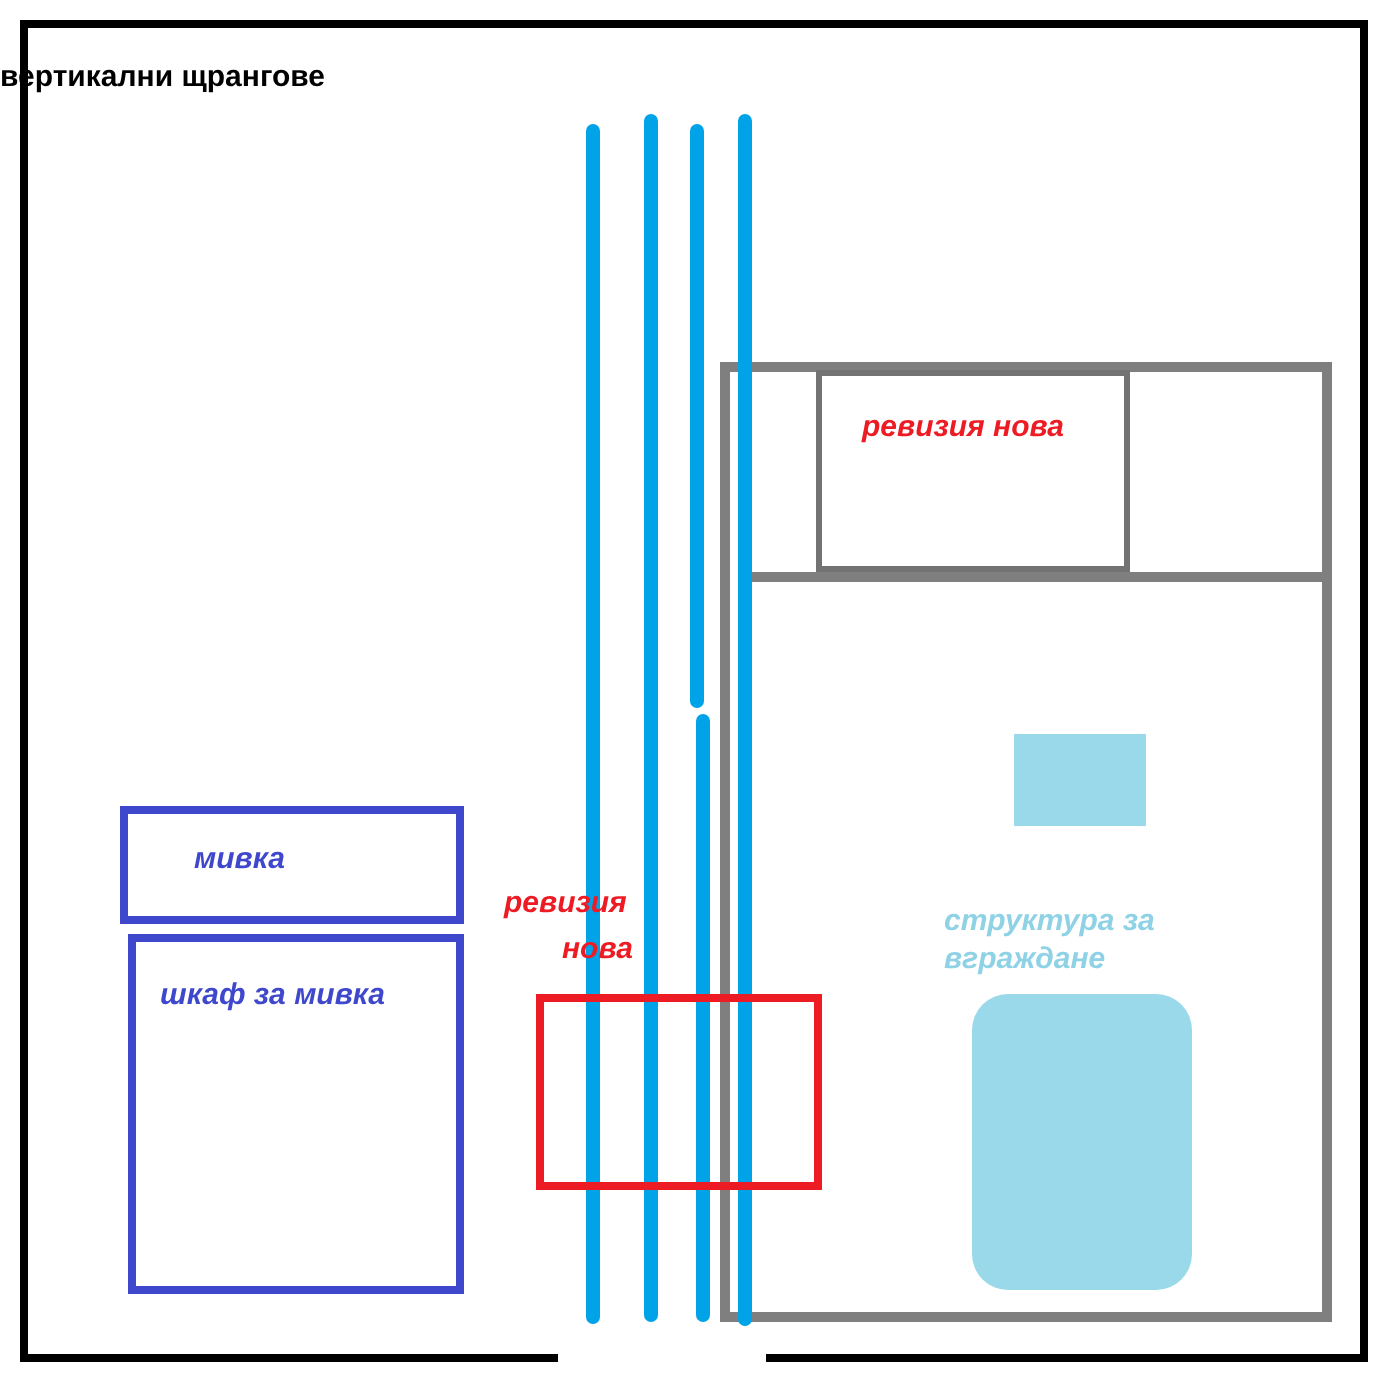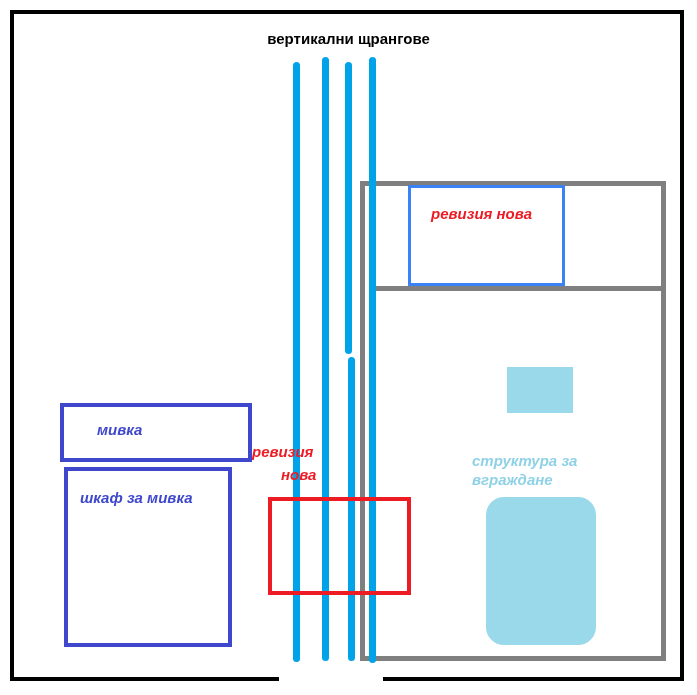--- a/index.html
+++ b/index.html
@@ -10,50 +10,50 @@
     background: #ffffff;
     font-family: "Liberation Sans", sans-serif;
     overflow: hidden;
   }
   .abs { position: absolute; }
 
   
   .frame { left: 10px; top: 10px; width: 674px; height: 671px; border: 4px solid #000; box-sizing: border-box; }
   .frame-gap { left: 279px; top: 675px; width: 104px; height: 9px; background: #fff; }
 
-  .title { left: 0; top: 30px; width: 100%; text-align: center; font-weight: bold; font-size: 15px; color: #000; }
+  .title { left: 0; top: 30px; width: 100%; font-weight: bold; font-size: 15px; color: #000; }
 
   
   .gray-rect { left: 360px; top: 181px; width: 306px; height: 480px; border: 5px solid #7f7f7f; box-sizing: border-box; }
   .gray-divider { left: 370px; top: 286px; width: 291px; height: 5px; background: #7f7f7f; }
 
   
   .cyan-block-small { left: 507px; top: 367px; width: 66px; height: 46px; background: #99d9ea; }
   .cyan-text { left: 472px; top: 451px; width: 150px; text-align: left; color: #8fd2e6;
                font-weight: bold; font-style: italic; font-size: 15px; line-height: 19px; }
   .cyan-block-large { left: 486px; top: 497px; width: 110px; height: 148px; background: #99d9ea; border-radius: 18px; }
 
   
   .pipe { width: 7px; background: #00a2e8; border-radius: 4px; }
   .pipe1 { left: 293px; top: 62px; height: 600px; }
   .pipe2 { left: 322px; top: 57px; height: 604px; }
   .pipe3a { left: 345px; top: 62px; height: 292px; }
   .pipe3b { left: 348px; top: 357px; height: 304px; }
   .pipe4 { left: 369px; top: 57px; height: 606px; }
 
   
-  .red-rect-new { left: 408px; top: 185px; width: 157px; height: 101px; border: 3px solid #3b82f6; box-sizing: border-box; }
+  .red-rect-new { left: 408px; top: 185px; width: 157px; height: 101px; border: 3px solid #737373; box-sizing: border-box; }
   .red-rect-now { left: 268px; top: 497px; width: 143px; height: 98px; border: 4px solid #ed1c24; box-sizing: border-box; }
   .red-label { color: #ed1c24; font-weight: bold; font-style: italic; font-size: 15px; white-space: nowrap; }
   .red-label-inner { left: 20px; top: 17px; }
   .red-now-1 { left: 252px; top: 443px; }
   .red-now-2 { left: 281px; top: 466px; }
 
   
-  .blue-rect-sink { left: 60px; top: 403px; width: 192px; height: 59px; border: 4px solid #3f48cc; box-sizing: border-box; }
+  .blue-rect-sink { left: 60px; top: 403px; width: 172px; height: 59px; border: 4px solid #3f48cc; box-sizing: border-box; }
   .blue-rect-cabinet { left: 64px; top: 467px; width: 168px; height: 180px; border: 4px solid #3f48cc; box-sizing: border-box; }
   .blue-label { color: #3f48cc; font-weight: bold; font-style: italic; font-size: 15px; white-space: nowrap; }
   .sink-label { left: 33px; top: 14px; }
   .cabinet-label { left: 12px; top: 18px; }
 </style>
 </head>
 <body>
 
 <div class="canvas">
 

